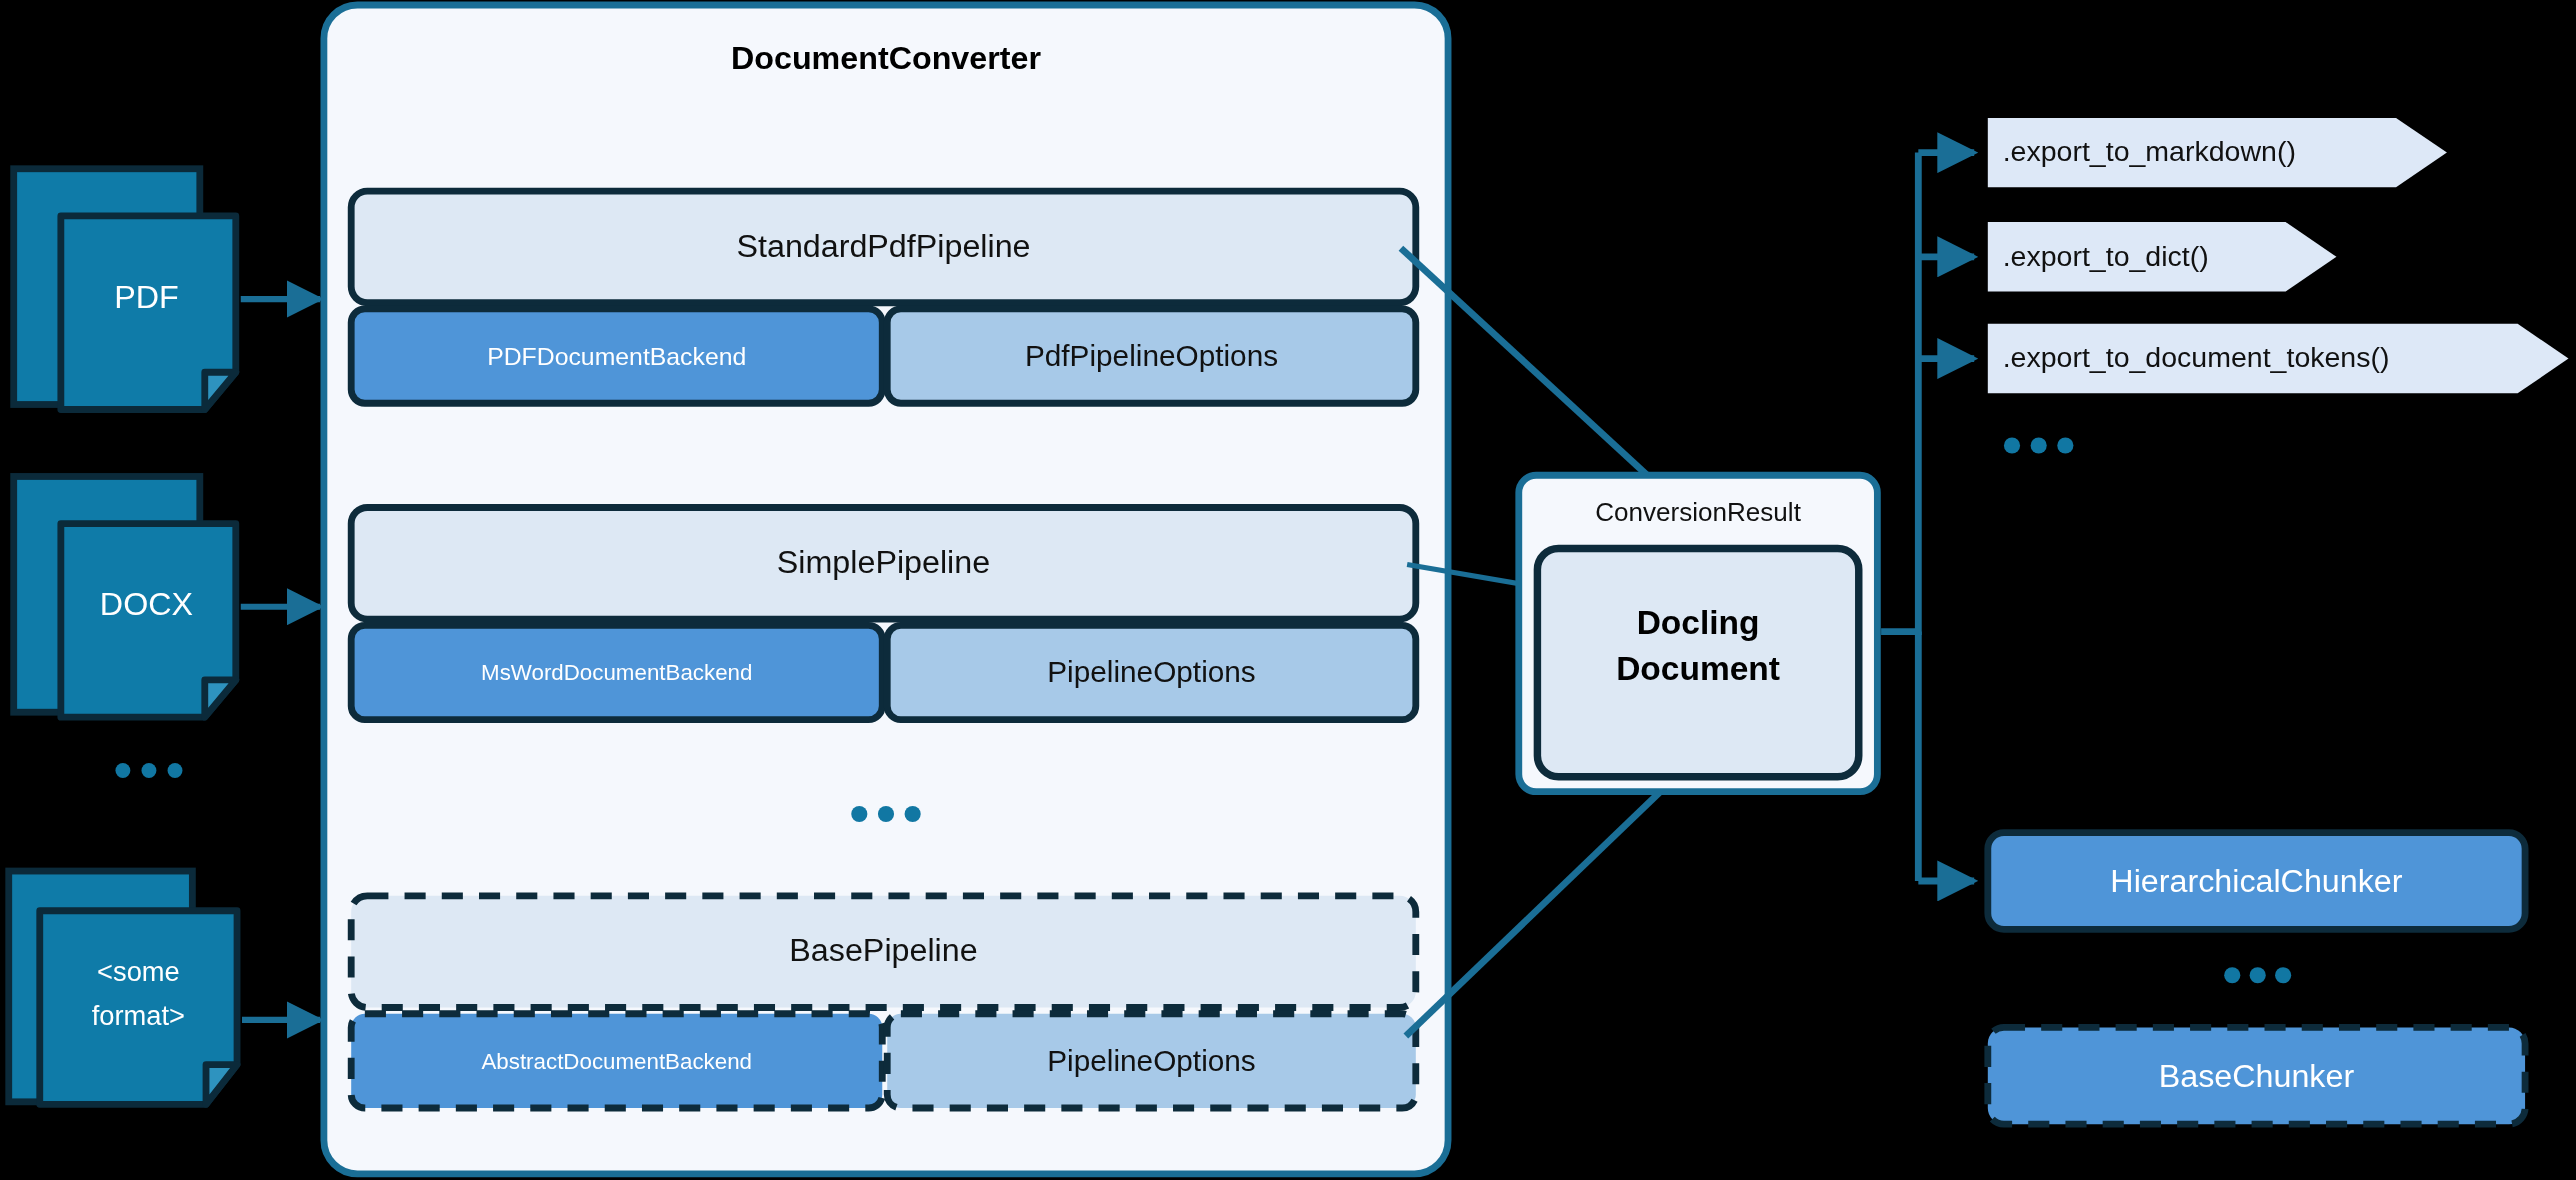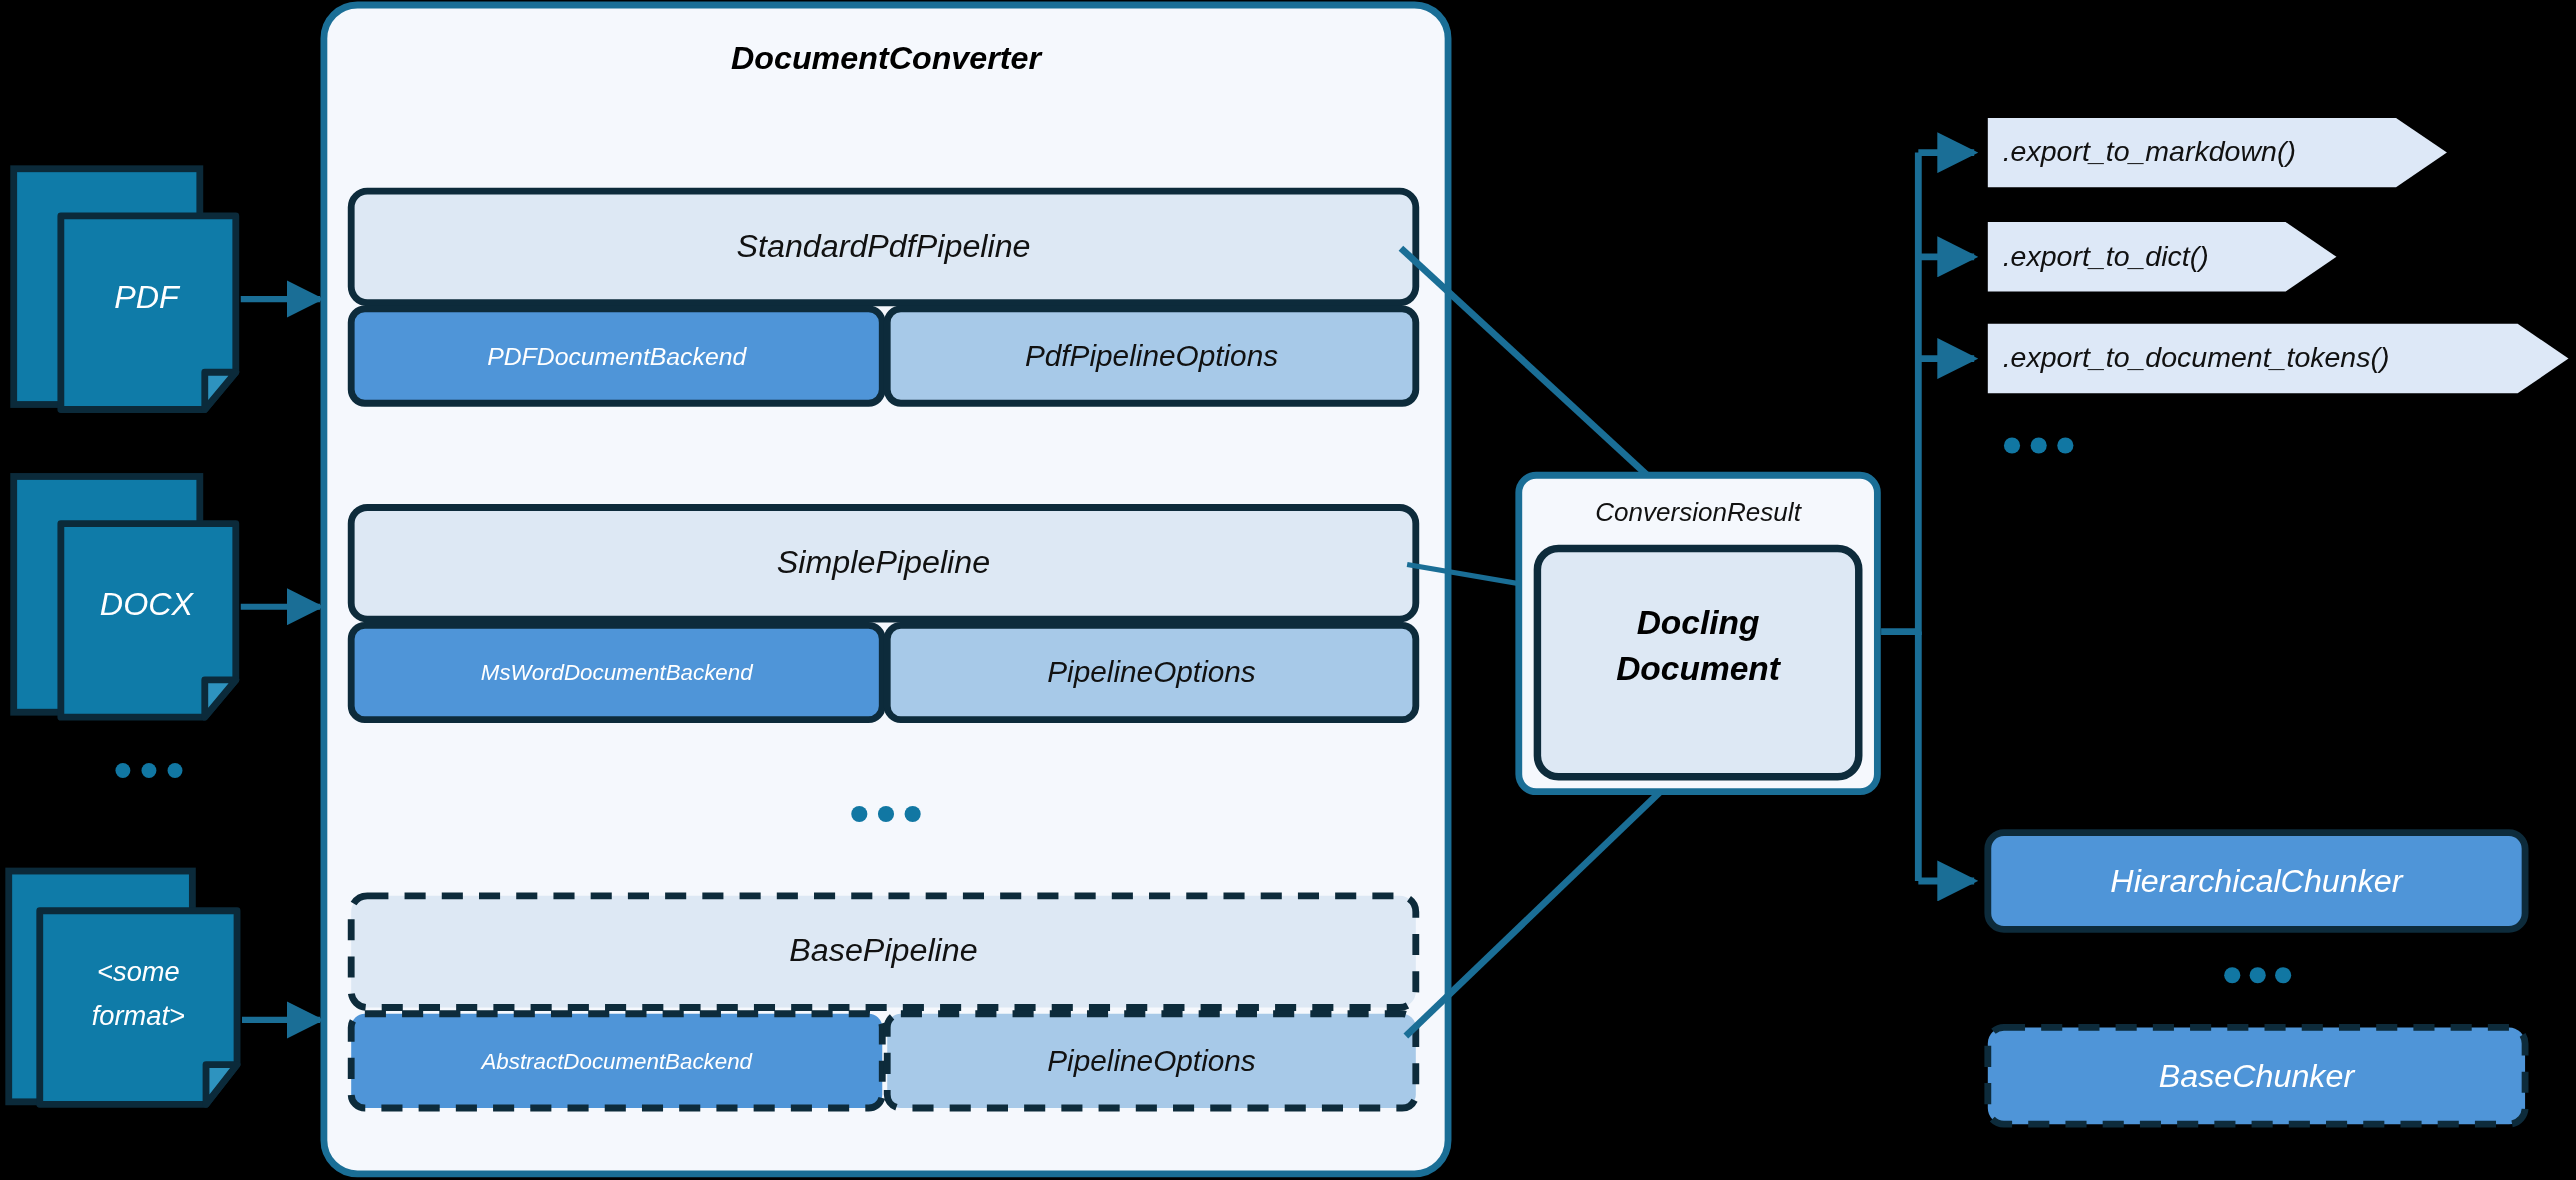--- a/index.html
+++ b/index.html
@@ -1,17 +1,17 @@
 <!DOCTYPE html>
 <html style="font-size:10px"><head>
 <meta charset="utf-8">
 <style>
   html,body{margin:0;padding:0;background:#000;}
   body{font-family:"Liberation Sans","DejaVu Sans",sans-serif;}
-  #stage{position:relative;width:2576px;height:1180px;background:#000;overflow:hidden;font-style:italic;}
+  #stage{position:relative;width:2576px;height:1180px;background:#000;overflow:hidden;}
   #stage svg{position:absolute;inset:0;display:block;}
   text{font-family:"Liberation Sans","DejaVu Sans",sans-serif;dominant-baseline:middle;}
   .t-title{font-size:52px;font-weight:bold;fill:#000;text-anchor:middle;}
   .t-pipeline{font-size:52px;fill:#111;text-anchor:middle;}
   .t-backend{font-size:40px;fill:#fff;text-anchor:middle;}
   .t-backend-sm{font-size:36px;fill:#fff;text-anchor:middle;}
   .t-options{font-size:48px;fill:#111;text-anchor:middle;}
   .t-doc{font-size:52px;fill:#fff;text-anchor:middle;}
   .t-doc-sm{font-size:44px;fill:#fff;text-anchor:middle;}
   .t-crlabel{font-size:42px;fill:#111;text-anchor:middle;}

